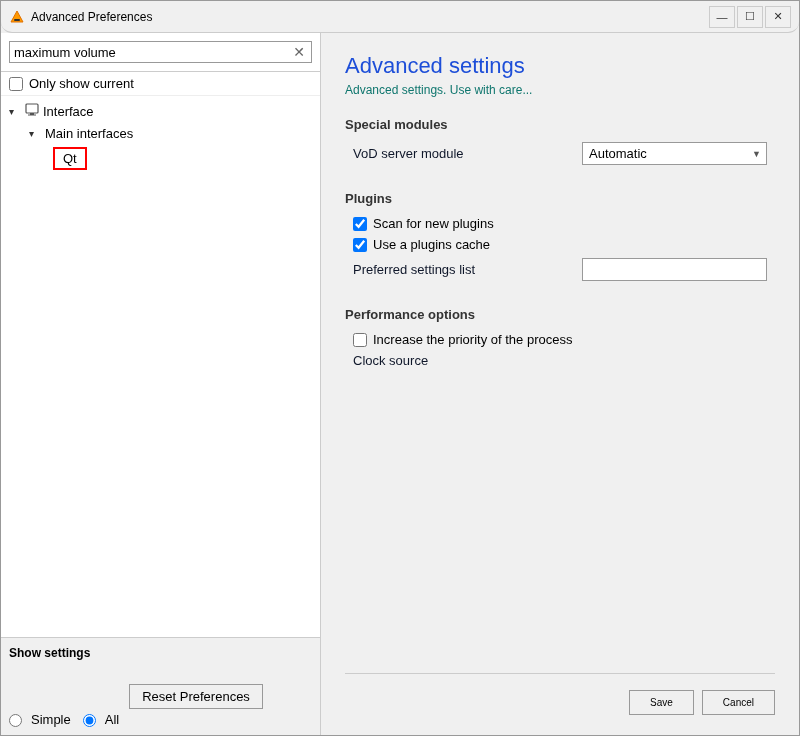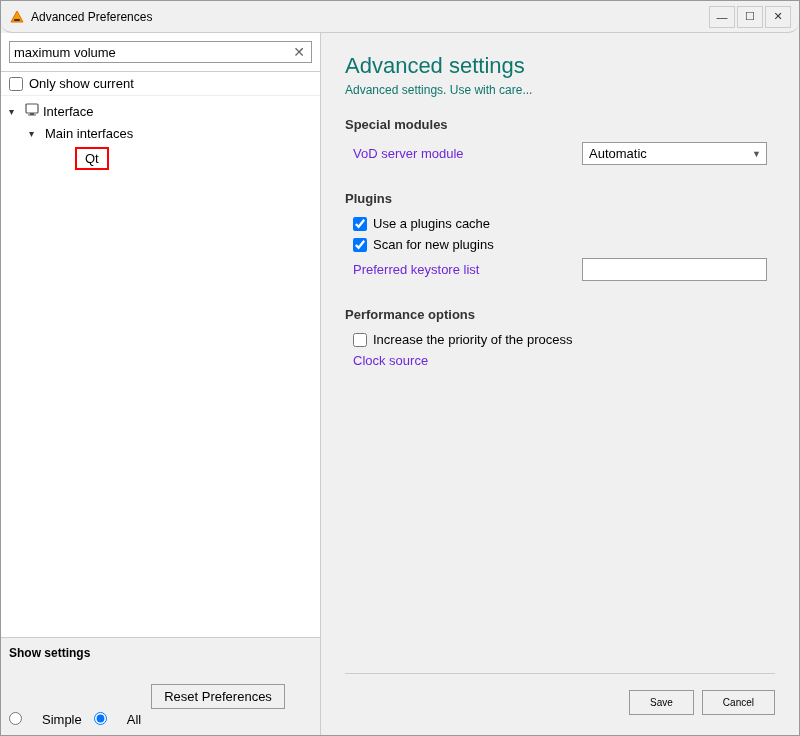--- a/index.html
+++ b/index.html
@@ -165,21 +165,20 @@
 
     .tree-item-level2 {
       padding-left: 28px;
     }
 
     
     .qt-item-wrapper {
       padding-left: 52px;
       padding-top: 3px;
       padding-bottom: 3px;
-      margin-left: 22px;
     }
 
     .qt-item {
       display: inline-flex;
       align-items: center;
       border: 2px solid red;
       padding: 2px 8px;
       cursor: pointer;
       background: #fff;
       font-size: 13px;
@@ -205,22 +204,22 @@
     }
 
     .radio-group {
       display: flex;
       align-items: center;
       gap: 12px;
     }
 
     .radio-label {
       display: flex;
-      align-items: flex-start;
-      gap: 20px;
+      align-items: flex-end;
+      gap: 9px;
       cursor: pointer;
       font-size: 13px;
       margin-top: 46px;
     }
 
     .reset-btn {
       padding: 4px 12px;
       background: #f0f0f0;
       border: 1px solid #999;
       cursor: pointer;
@@ -232,21 +231,21 @@
       flex: 1;
       background: #f0f0f0;
       padding: 20px 24px;
       display: flex;
       flex-direction: column;
     }
 
     .right-title {
       font-size: 22px;
       font-weight: normal;
-      color: #0f766e;
+      color: #1d4ed8;
       margin-bottom: 4px;
     }
 
     .right-subtitle {
       font-size: 12px;
       color: #0f766e;
       margin-bottom: 20px;
     }
 
     .settings-section {
@@ -262,21 +261,21 @@
 
     .setting-row {
       display: flex;
       align-items: center;
       margin-bottom: 8px;
       padding: 0 8px;
     }
 
     .setting-label {
       font-size: 13px;
-      color: #6d28d9;
+      color: #0f172a;
       flex: 1;
     }
 
     .setting-select {
       width: 185px;
       padding: 3px 28px 3px 6px;
       border: 1px solid #999;
       background: #fff;
       font-size: 13px;
       appearance: none;
@@ -446,29 +445,29 @@
               <option>None</option>
               <option>rtsp</option>
             </select>
           </div>
         </div>
       </div>
 
       <div class="settings-section">
         <div class="section-title">Plugins</div>
         <div class="setting-checkbox-row">
+          <input type="checkbox" id="scan-plugins" checked="" style="">
+          <label for="scan-plugins">Scan for new plugins</label>
+        </div>
+        <div class="setting-checkbox-row">
           <input type="checkbox" id="use-cache" checked="" style="">
           <label for="use-cache">Use a plugins cache</label>
         </div>
-        <div class="setting-checkbox-row">
-          <input type="checkbox" id="scan-plugins" checked="" style="">
-          <label for="scan-plugins">Scan for new plugins</label>
-        </div>
         <div class="setting-row">
-          <span class="setting-label">Preferred keystore list</span>
+          <span class="setting-label">Preferred settings list</span>
           <input type="text" class="setting-text-input" value="" style="">
         </div>
       </div>
 
       <div class="settings-section">
         <div class="section-title">Performance options</div>
         <div class="setting-checkbox-row">
           <input type="checkbox" id="increase-priority" style="">
           <label for="increase-priority">Increase the priority of the process</label>
         </div>

